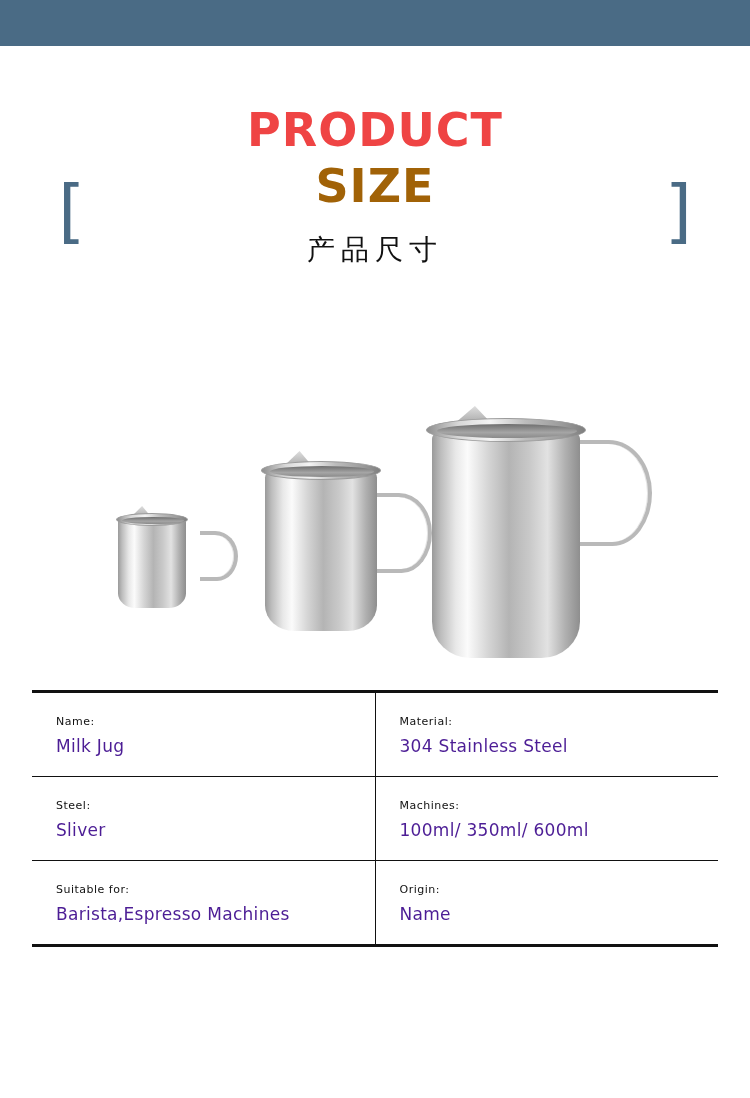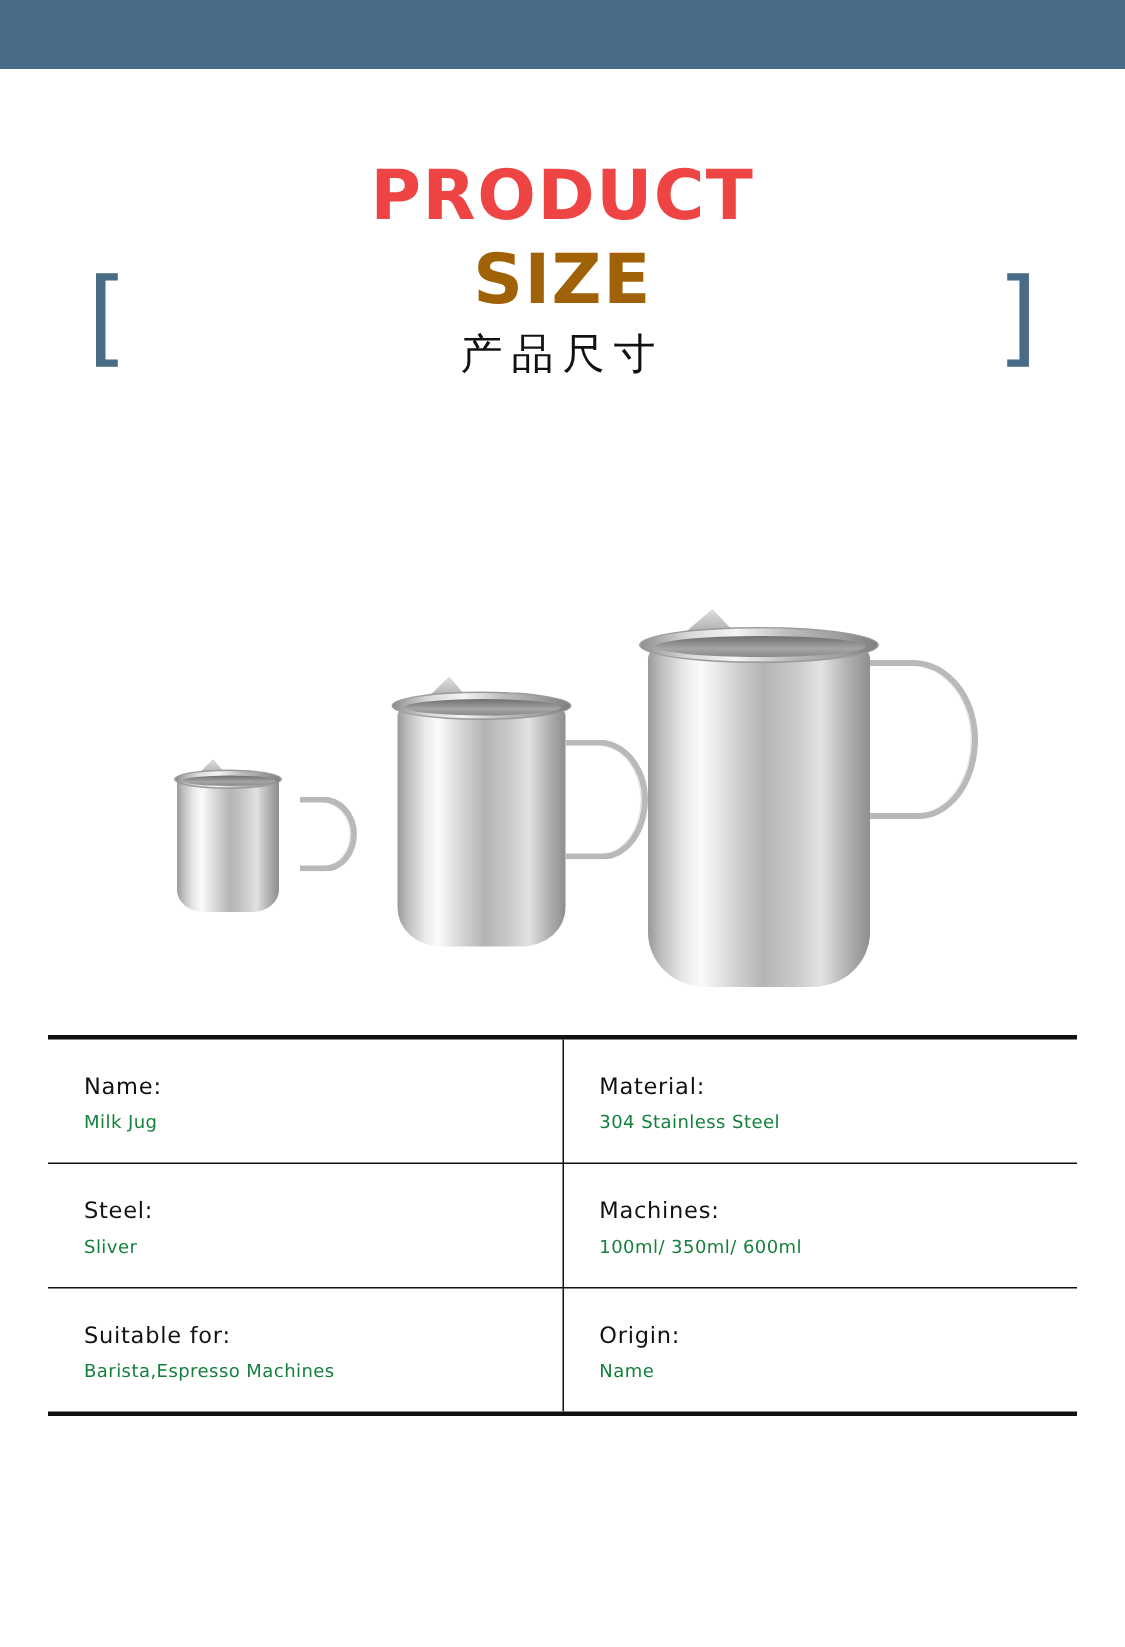--- a/index.html
+++ b/index.html
@@ -39,20 +39,21 @@
     font-family: "DejaVu Sans", "Liberation Sans", sans-serif;
   }
   .title-line2 {
     font-size: 46px;
     font-weight: 700;
     letter-spacing: 1px;
     color: #a16207;
     line-height: 1.3;
   }
   .title-sub {
+    margin-top: 14px;
     font-size: 28px;
     letter-spacing: 6px;
     color: #111111;
     font-weight: 500;
   }
   .bracket {
     position: absolute;
     top: 130px;
     font-size: 70px;
     line-height: 1;
@@ -131,29 +132,29 @@
     width: 50%;
     padding: 22px 0 20px 24px;
     vertical-align: top;
     border-bottom: 1px solid #111111;
     border-right: 1px solid #111111;
   }
   .spec-table td:last-child { border-right: none; }
   .spec-table tr:first-child td { border-top: 3px solid #111111; }
   .spec-table tr:last-child td { border-bottom: 3px solid #111111; }
   .spec-key {
-    font-size: 15px;
+    font-size: 11px;
     color: #111111;
     letter-spacing: 0.5px;
     margin-bottom: 8px;
     font-family: "DejaVu Sans", "Liberation Sans", sans-serif;
   }
   .spec-val {
-    font-size: 12px;
-    color: #15803d;
+    font-size: 17px;
+    color: #4c1d95;
     letter-spacing: 0.3px;
     font-family: "DejaVu Sans", "Liberation Sans", sans-serif;
   }
 </style>
 </head>
 <body>
 
 <div class="page">
 
   <div class="top-bar"></div>

